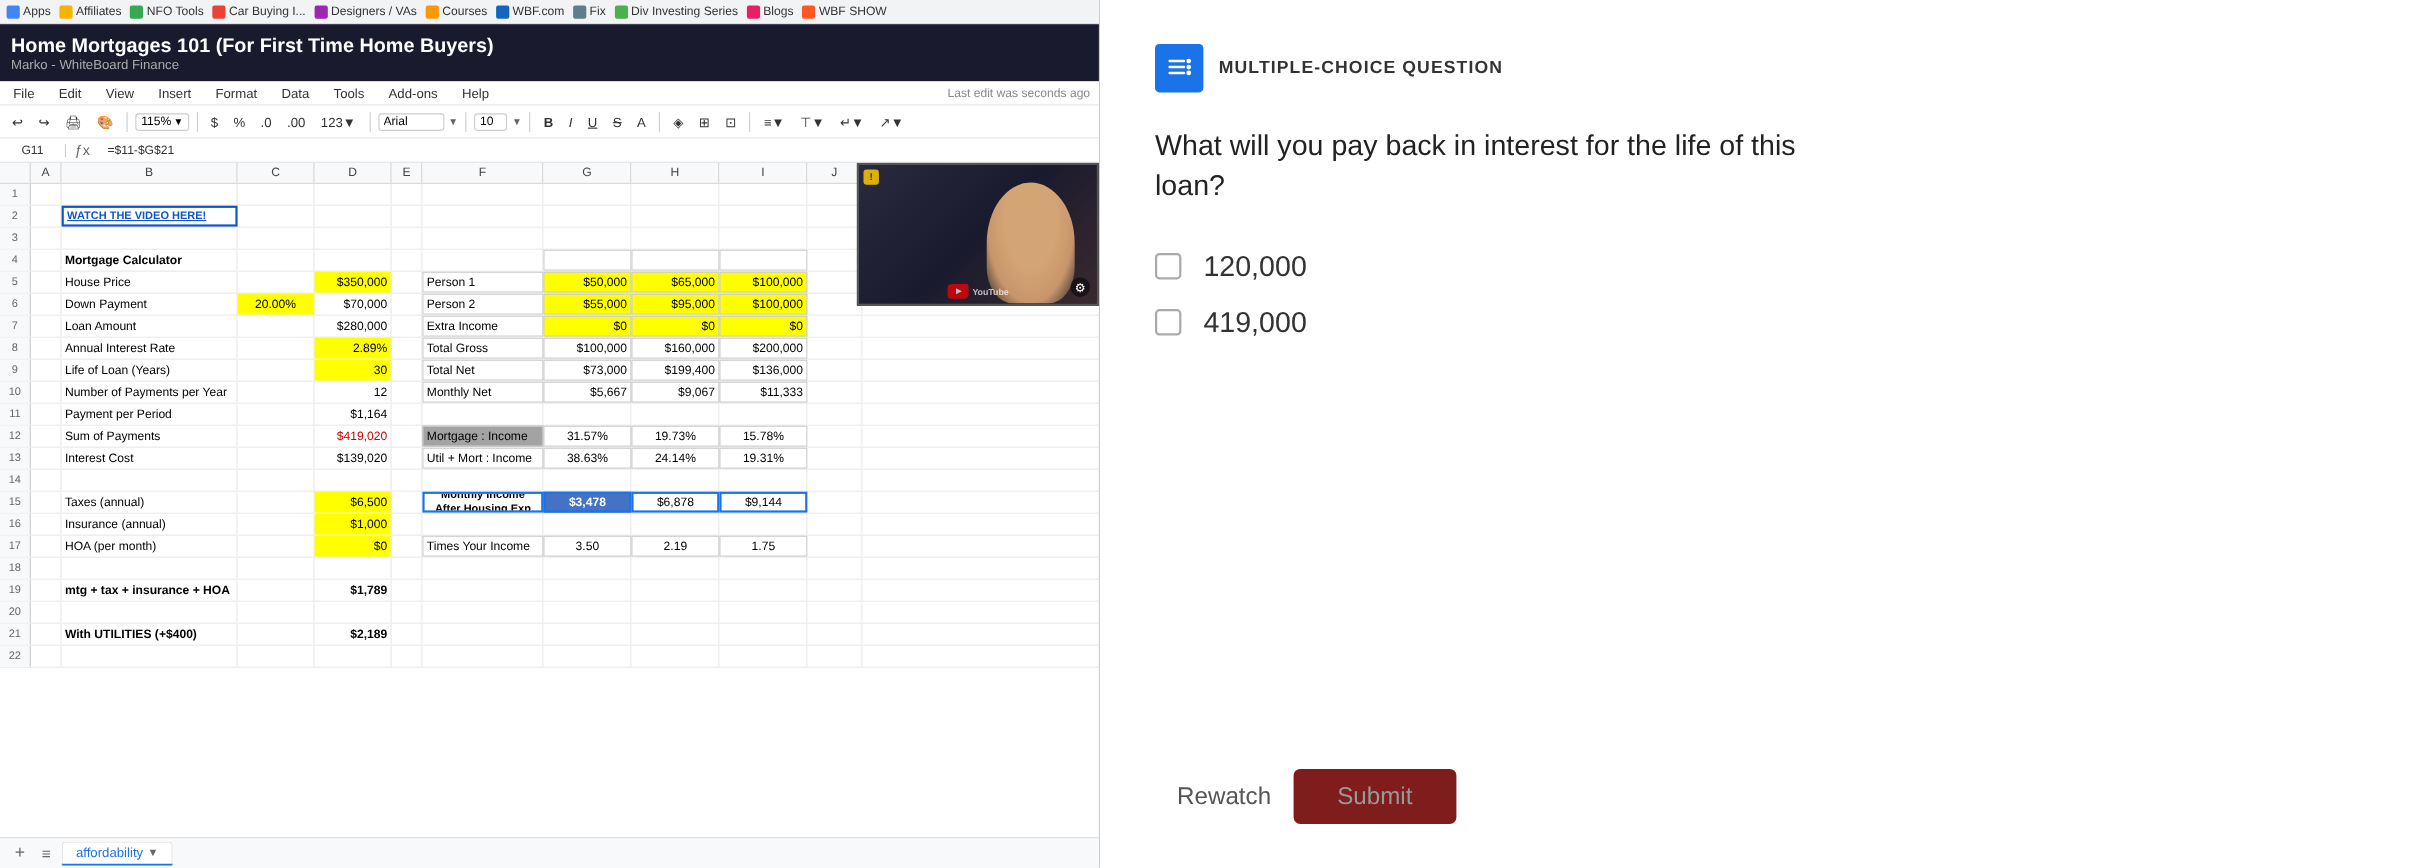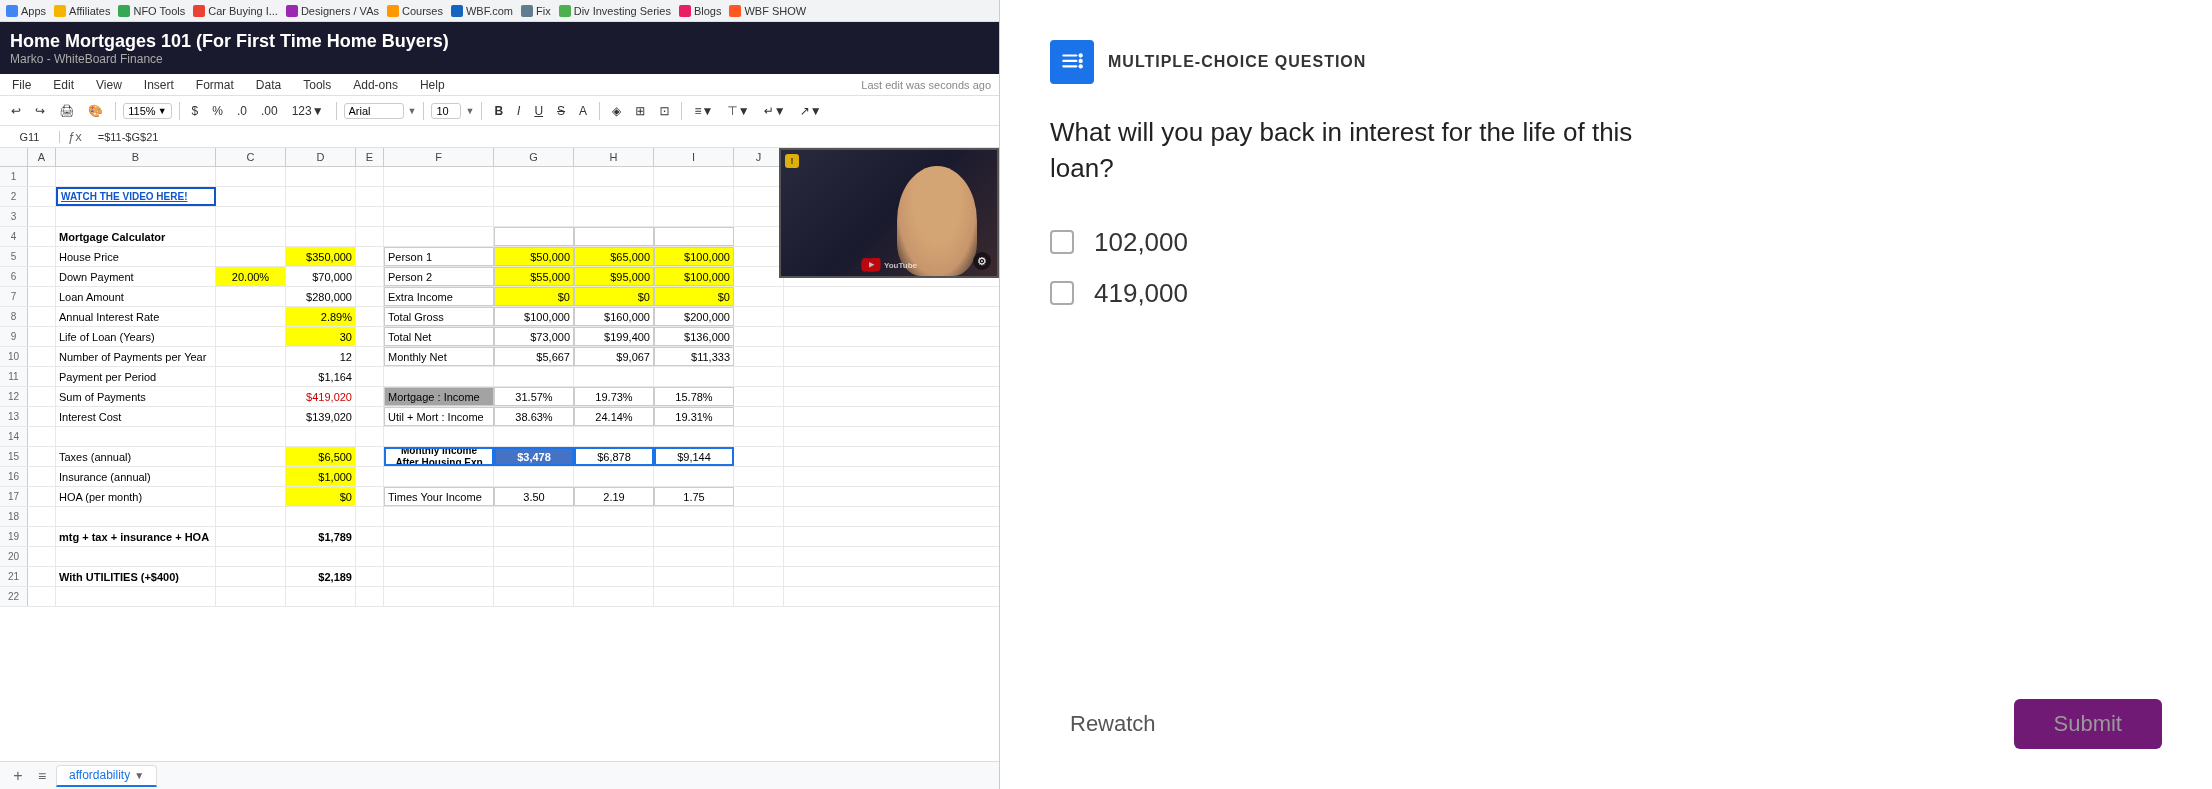--- a/index.html
+++ b/index.html
@@ -386,33 +386,33 @@
       flex-shrink: 0;
     }
     .quiz-option-text {
       font-size: 26px;
       color: #333;
     }
 
     .quiz-footer {
       display: flex;
       align-items: center;
-      justify-content: space-between;
+      justify-content: flex-start;
       margin-top: auto;
     }
     .rewatch-btn {
       background: transparent;
       border: none;
       font-size: 22px;
       color: #555;
       cursor: pointer;
       padding: 10px 20px;
     }
     .submit-btn {
-      background: #701a75;
+      background: #7f1d1d;
       border: none;
       border-radius: 6px;
       font-size: 22px;
       color: #999;
       cursor: pointer;
       padding: 12px 40px;
     }
   </style>
 </head>
 <body>
@@ -908,21 +908,21 @@
       </svg>
     </div>
     <div class="quiz-title">MULTIPLE-CHOICE QUESTION</div>
   </div>
 
   <div class="quiz-question">What will you pay back in interest for the life of this loan?</div>
 
   <div class="quiz-options">
     <div class="quiz-option">
       <div class="quiz-checkbox"></div>
-      <span class="quiz-option-text">102,000</span>
+      <span class="quiz-option-text">120,000</span>
     </div>
     <div class="quiz-option">
       <div class="quiz-checkbox"></div>
       <span class="quiz-option-text">419,000</span>
     </div>
   </div>
 
   <div class="quiz-footer">
     <button class="rewatch-btn">Rewatch</button>
     <button class="submit-btn">Submit</button>

